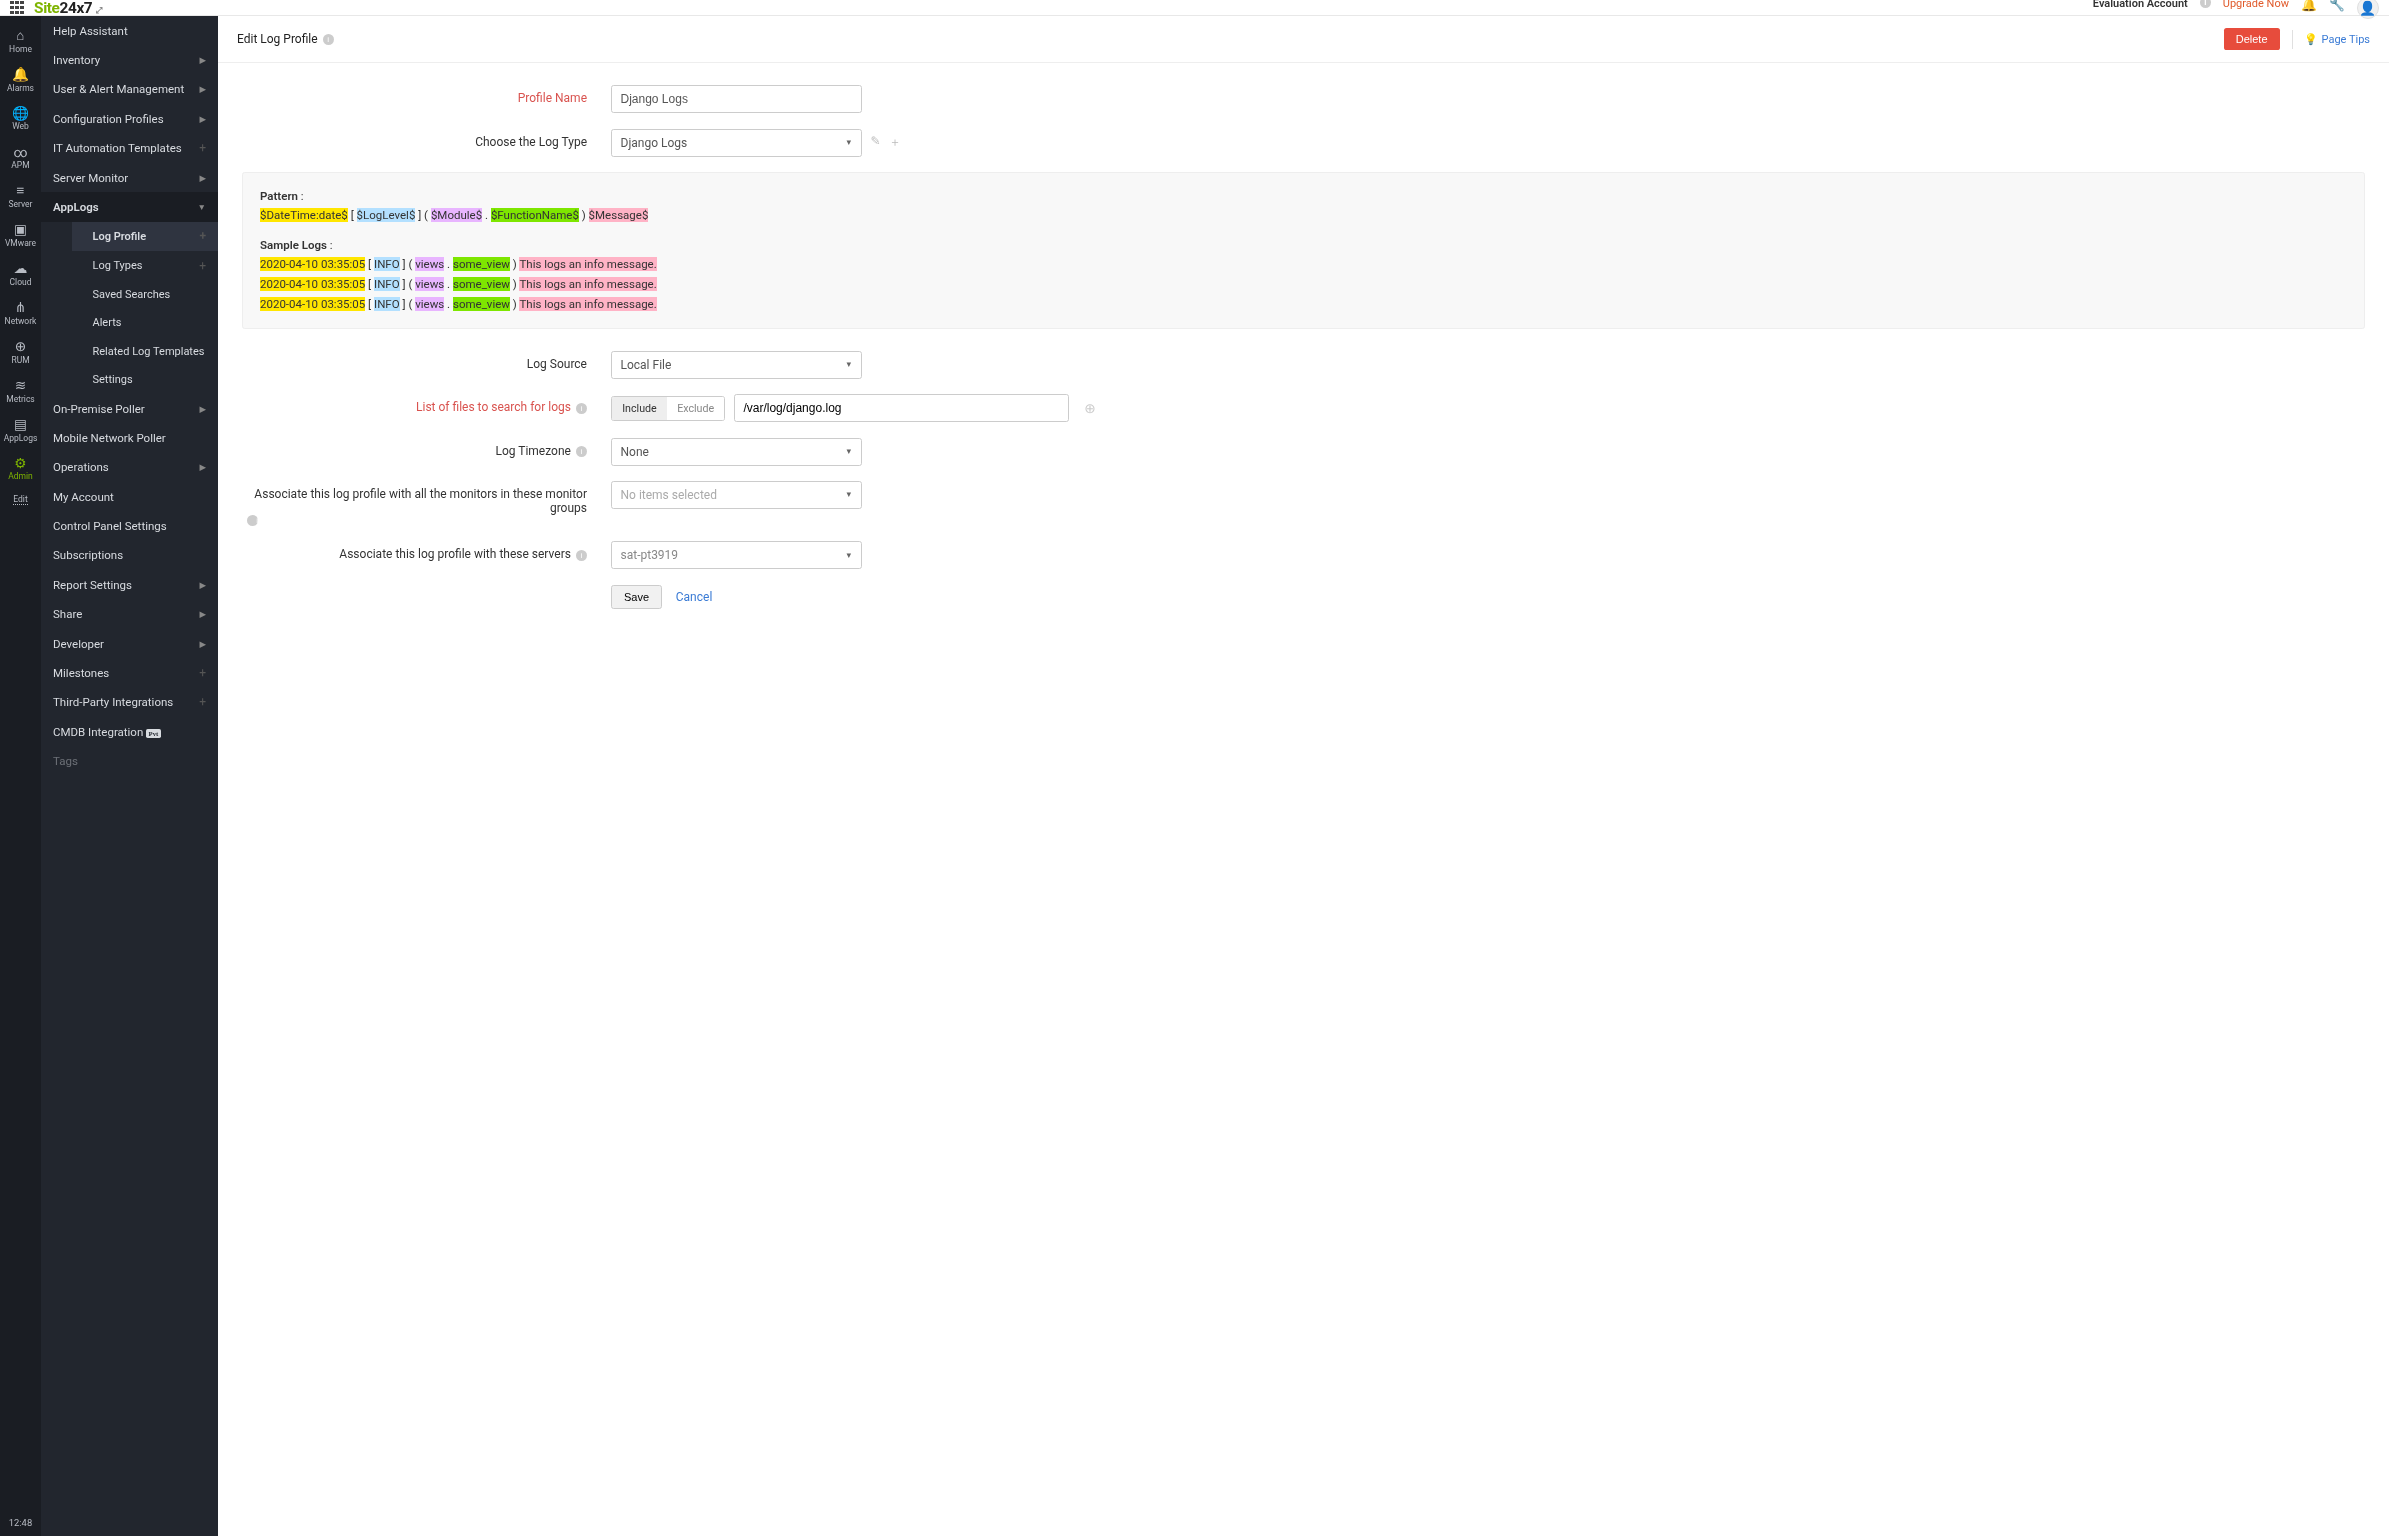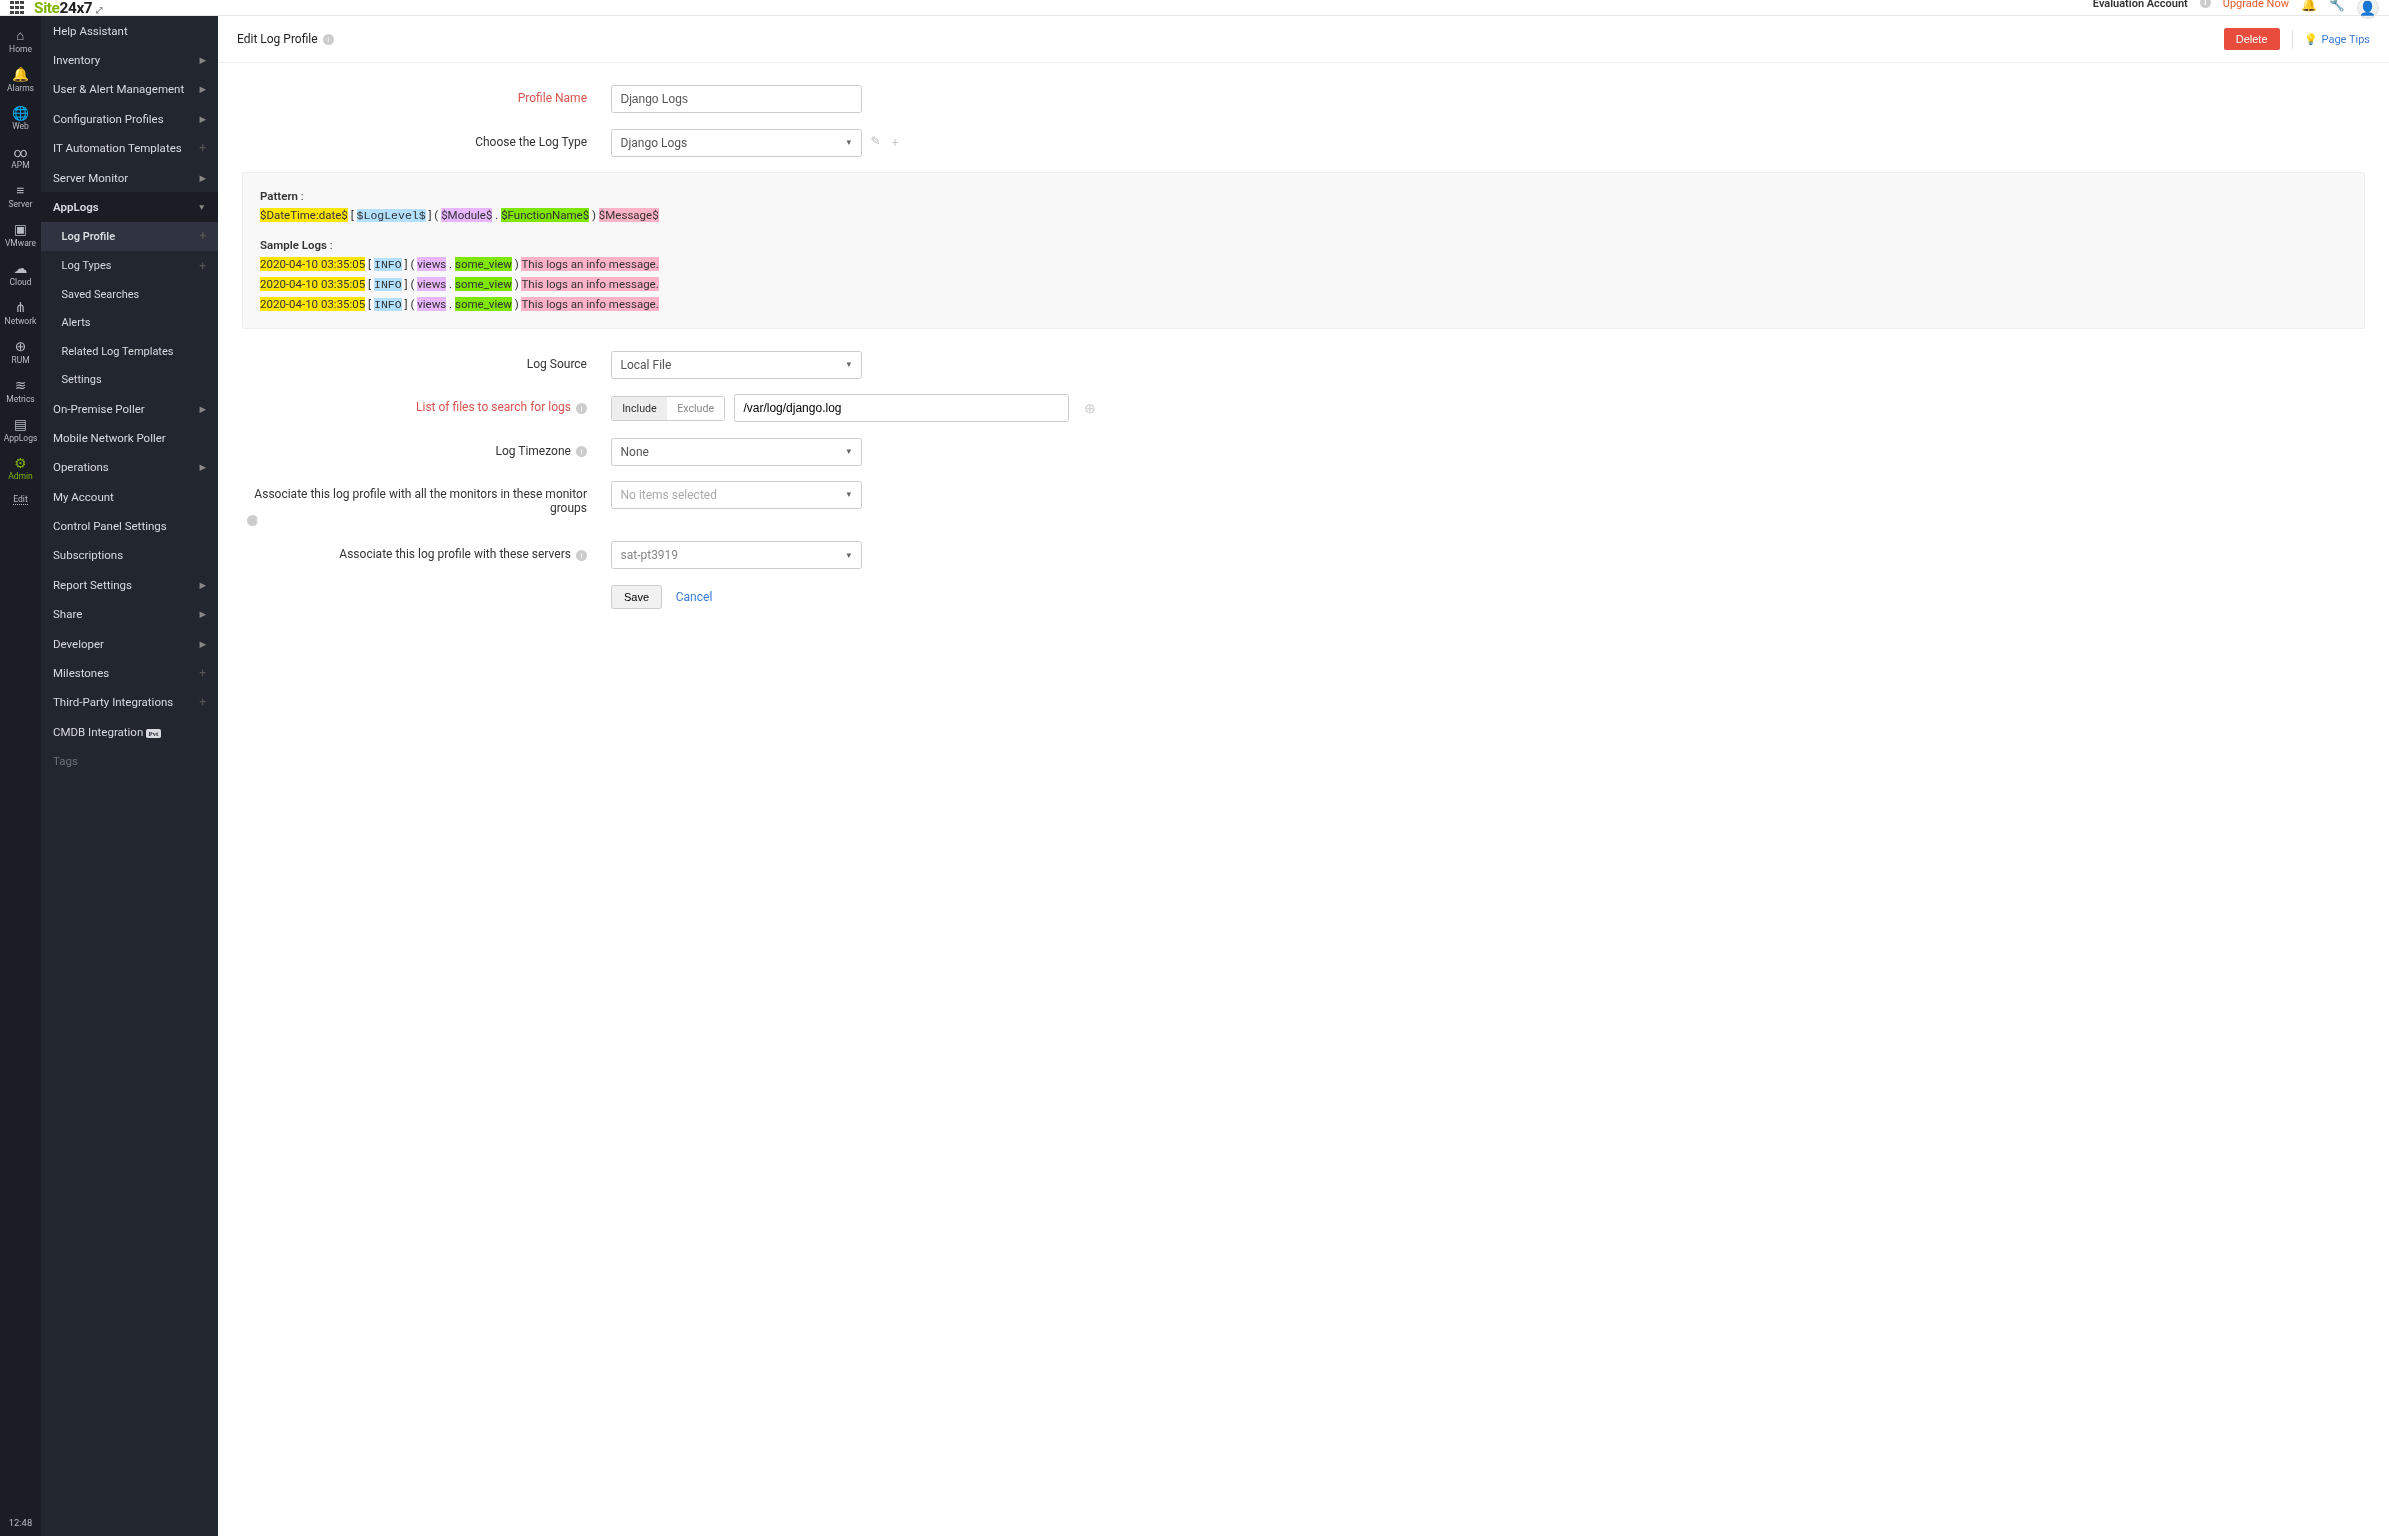--- a/index.html
+++ b/index.html
@@ -21,21 +21,21 @@
 .avatar { width: 22px; height: 22px; border-radius: 50%; background: #f1f1f1; display: flex; align-items: center; justify-content: center; font-size: 13.7px; border: 0.9px solid #e0e0e0; }
 .body { display: flex; flex: 1; min-height: 0; }
 .rail { width: 41px; background: #1a1d23; color: #b8bcc4; display: flex; flex-direction: column; align-items: center; padding-top: 5.1px; font-size: 8.5px; }
 .rail-item { display: flex; flex-direction: column; align-items: center; padding: 6.8px 0 6px; width: 100%; cursor: pointer; text-align: center; line-height: 1.1; }
 .rail-item.active { color: #7eb400; }
 .rail-item .ico { font-size: 13.7px; margin-bottom: 1.7px; }
 .rail-time { margin-top: auto; padding: 8.5px 0; font-size: 9.4px; color: #b8bcc4; }
 .rail-item.edit-underline span.lbl { border-bottom: 0.9px dotted #b8bcc4; }
 .sidebar { width: 177px; background: #22262e; color: #d8dbe0; overflow-y: auto; }
 .side-item { display: flex; align-items: center; justify-content: space-between; padding: 7.7px 12px; cursor: pointer; font-size: 11.5px; }
-.side-sub { padding-left: 20.5px; font-size: 11px; }
+.side-sub { padding-left: 20.5px; font-size: 11px; margin-left: 31px; }
 .side-item.active { background: #2f3440; font-weight: 600; }
 .side-item.header-active { background: #1a1d23; font-weight: 600; }
 .chev { font-size: 8.5px; color: #888; }
 .plus-faint { color: #555; font-size: 12px; }
 .pvt-badge { background: #d8dbe0; color: #22262e; font-size: 6.8px; padding: 0.9px 2.6px; border-radius: 1.7px; margin-left: 2.6px; font-weight: bold; font-family: Liberation Serif, serif; }
 .content { flex: 1; overflow-y: auto; }
 .page-head { display: flex; align-items: center; padding: 12px 19px; border-bottom: 0.9px solid #eee; }
 .page-title { font-size: 12px; font-weight: 400; color: #222; }
 .head-right { margin-left: auto; display: flex; align-items: center; gap: 12px; }
 .btn-delete { background: #e74c3c; color: #fff; border: none; padding: 5.1px 12px; border-radius: 2.6px; font-size: 11px; cursor: pointer; }
@@ -47,21 +47,21 @@
 .lbl-col { width: 369px; text-align: right; padding-right: 24px; padding-top: 6px; font-size: 12px; color: #333; }
 .lbl-col.req { color: #d9534f; }
 .ctrl-col { flex: 1; max-width: 529px; }
 .input { width: 251px; padding: 6px 8.5px; border: 0.9px solid #ccc; border-radius: 2.6px; font-size: 12px; color: #555; }
 .select { width: 251px; padding: 6px 8.5px; border: 0.9px solid #ccc; border-radius: 2.6px; font-size: 12px; color: #555; background: #fff; display: flex; justify-content: space-between; align-items: center; cursor: pointer; }
 .select .caret { font-size: 7.7px; color: #666; }
 .ctrl-actions { display: inline-flex; gap: 8.5px; margin-left: 8.5px; color: #bbb; font-size: 12px; vertical-align: middle; }
 .pattern-box { background: #f8f8f8; border: 0.9px solid #eee; border-radius: 2.6px; padding: 13.7px 17px; margin: 0 0 22px 0; font-size: 11.5px; line-height: 1.7; }
 .pattern-box .label { font-weight: 600; color: #333; }
 .hl-yellow { background: #ffe600; }
-.hl-blue { background: #b3e0ff; font-family: Liberation Mono, monospace; }
+.hl-blue { background: #b3e0ff; }
 .hl-purple { background: #e8b5ff; }
 .hl-green { background: #7ee600; }
 .hl-pink { background: #ffb3c6; }
 .include-exclude { display: flex; align-items: center; gap: 8.5px; }
 .toggle-group { display: flex; border: 0.9px solid #ccc; border-radius: 2.6px; overflow: hidden; }
 .toggle-btn { padding: 5.1px 10.2px; font-size: 10.7px; cursor: pointer; background: #fff; color: #888; }
 .toggle-btn.active { background: #eee; color: #333; }
 .file-input { flex: 1; max-width: 335px; padding: 6px 8.5px; border: 0.9px solid #ccc; border-radius: 2.6px; font-size: 12px; }
 .add-circle { color: #ccc; font-size: 13.7px; margin-left: 6.8px; cursor: pointer; }
 .placeholder-text { color: #aaa; }

